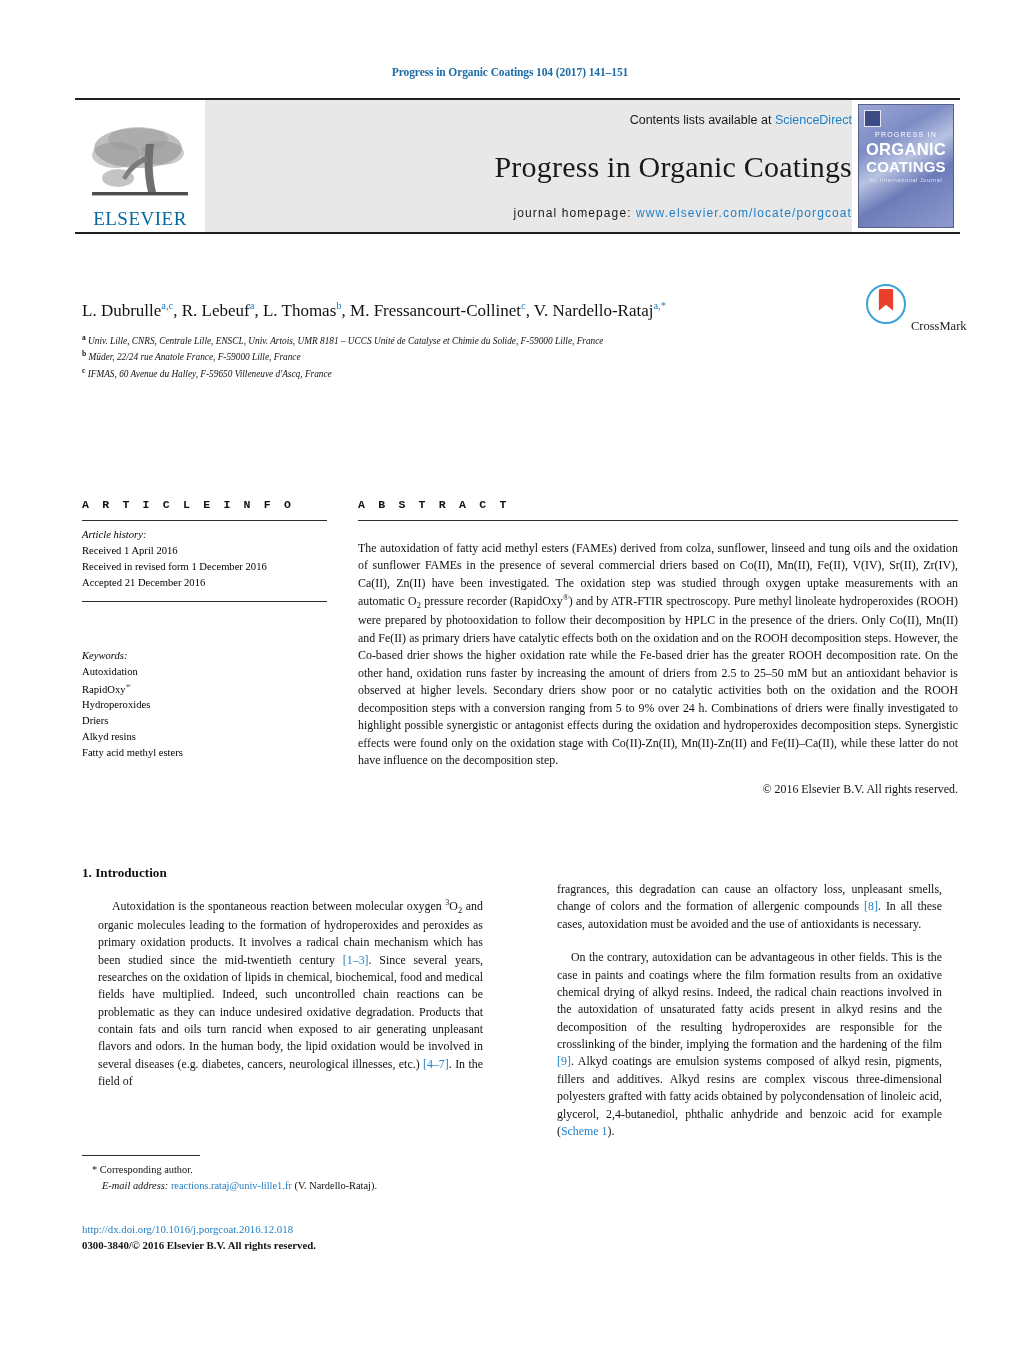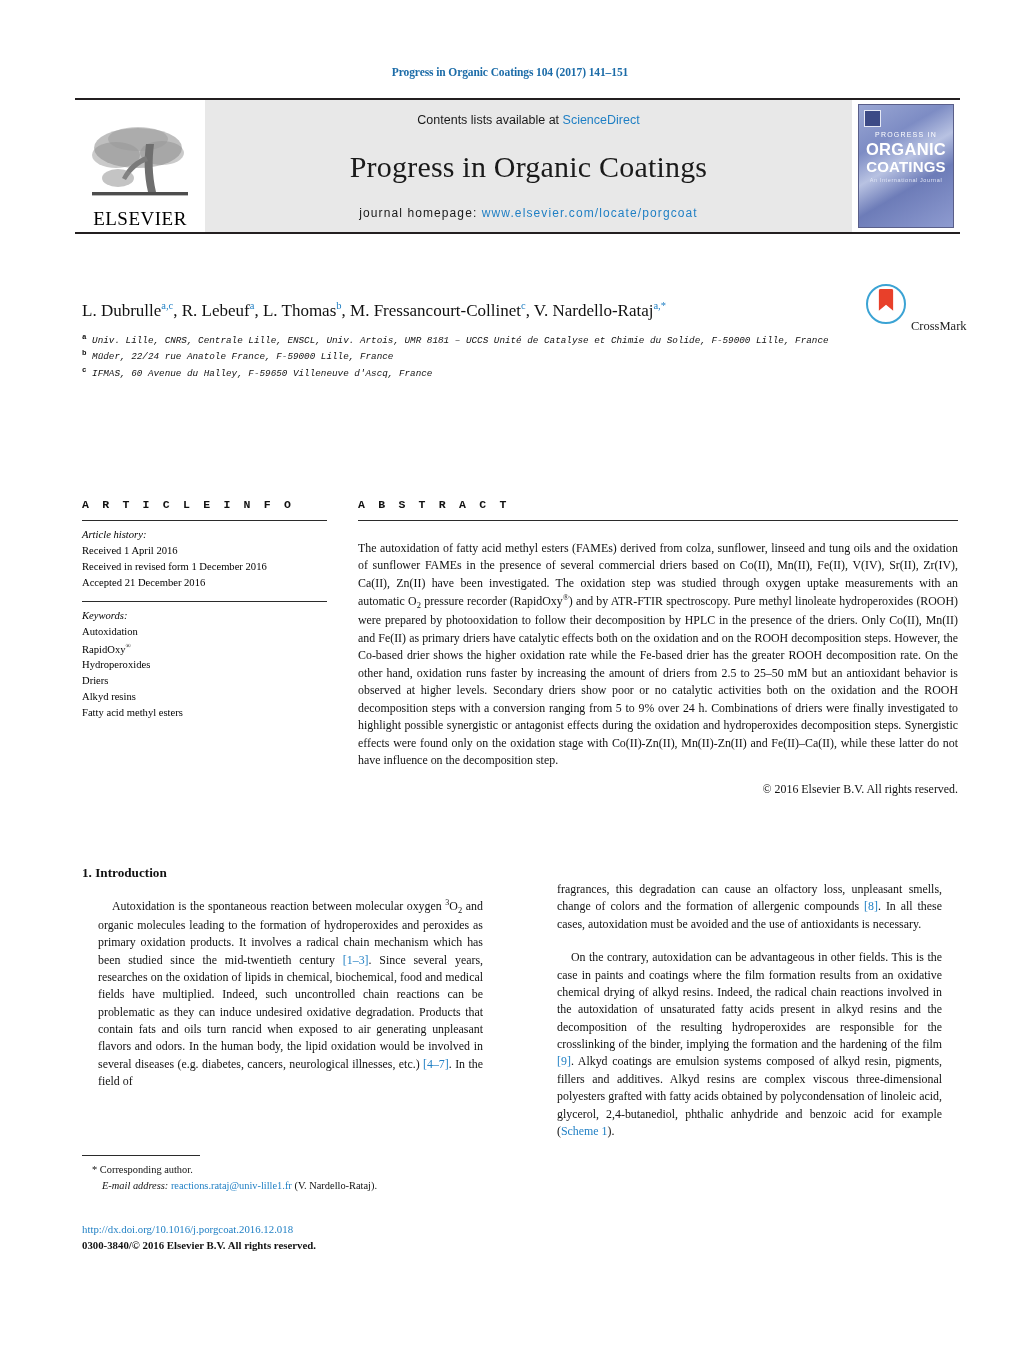--- a/index.html
+++ b/index.html
@@ -61,30 +61,30 @@
     align-items: center;
     justify-content: flex-end;
     padding-bottom: 4px;
     box-sizing: border-box;
   }
   .tree-svg { display:block; }
   .elsevier-word {
     font-family: "Liberation Serif", serif;
     font-size: 19px;
     letter-spacing: 0.5px;
-    color: #000000;
+    color: #0369a1;
     line-height: 1;
     margin-top: 1px;
   }
   .journal-band {
     flex: 1 1 auto;
     background: #e8e8e8;
     display: flex;
     flex-direction: column;
-    align-items: center;
+    align-items: flex-end;
     justify-content: space-between;
     padding: 13px 0 12px 0;
     box-sizing: border-box;
   }
   .contents-line {
     font-family: "Liberation Sans", sans-serif;
     font-size: 12.5px;
     color: #1a1a1a;
   }
   .contents-line .sd-link { color: #1f7fc4; }
@@ -190,21 +190,21 @@
   .authors {
     margin-top: 18px;
     font-family: "Liberation Serif", serif;
     font-size: 17px;
     color: #111111;
     line-height: 1.3;
   }
   .authors sup { color: #1f7fc4; font-size: 10.5px; }
   .affils {
     margin-top: 10px;
-    font-family: Liberation Mono, monospace;
+    font-family: Liberation Serif, serif;
     font-style: italic;
     font-size: 9.3px;
     line-height: 1.55;
     color: #111111;
   }
   .affils .mk { font-style: normal; font-weight: bold; font-size: 7.5px; vertical-align: super; }
 
   
   .info-abs {
     position: absolute;
@@ -234,21 +234,21 @@
     padding-top: 6px;
     padding-bottom: 10px;
   }
   .hist .lbl { font-style: italic; }
   .kw {
     font-family: "Liberation Serif", serif;
     font-size: 10.6px;
     line-height: 1.52;
     padding-top: 6px;
   }
-  .kw .lbl { font-style: italic; }
+  .kw .lbl { font-style: italic; margin-top: 40px; }
   .kw sup { font-size: 7px; }
 
   .abs-body {
     font-family: "Liberation Serif", serif;
     font-size: 11.9px;
     line-height: 1.47;
     text-align: justify;
     padding-top: 7px;
     color: #111111;
   }

